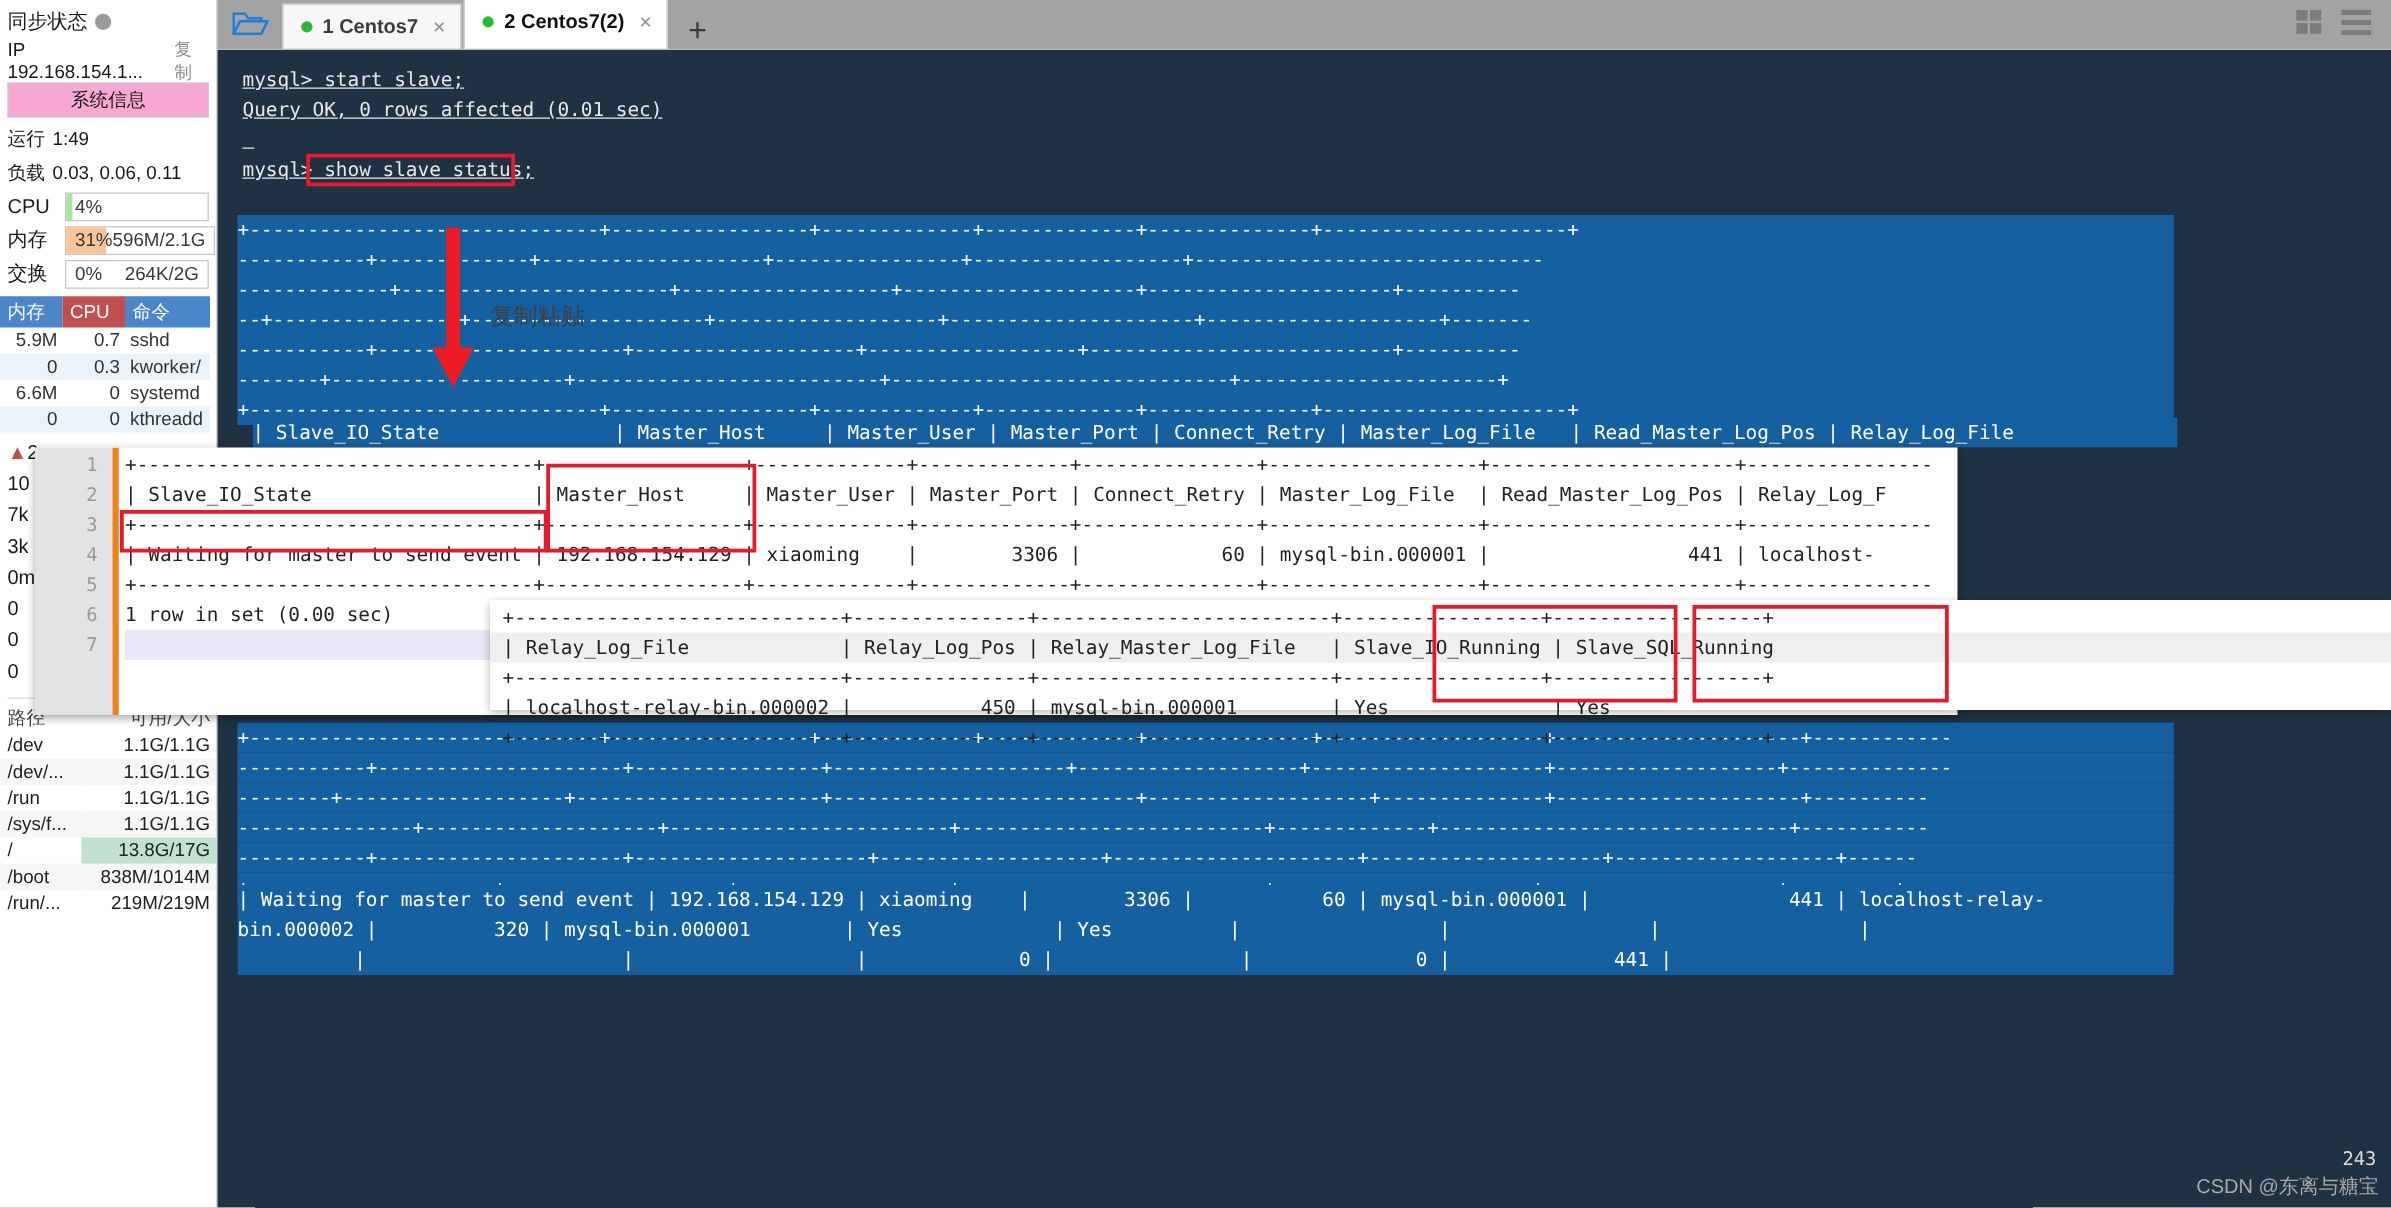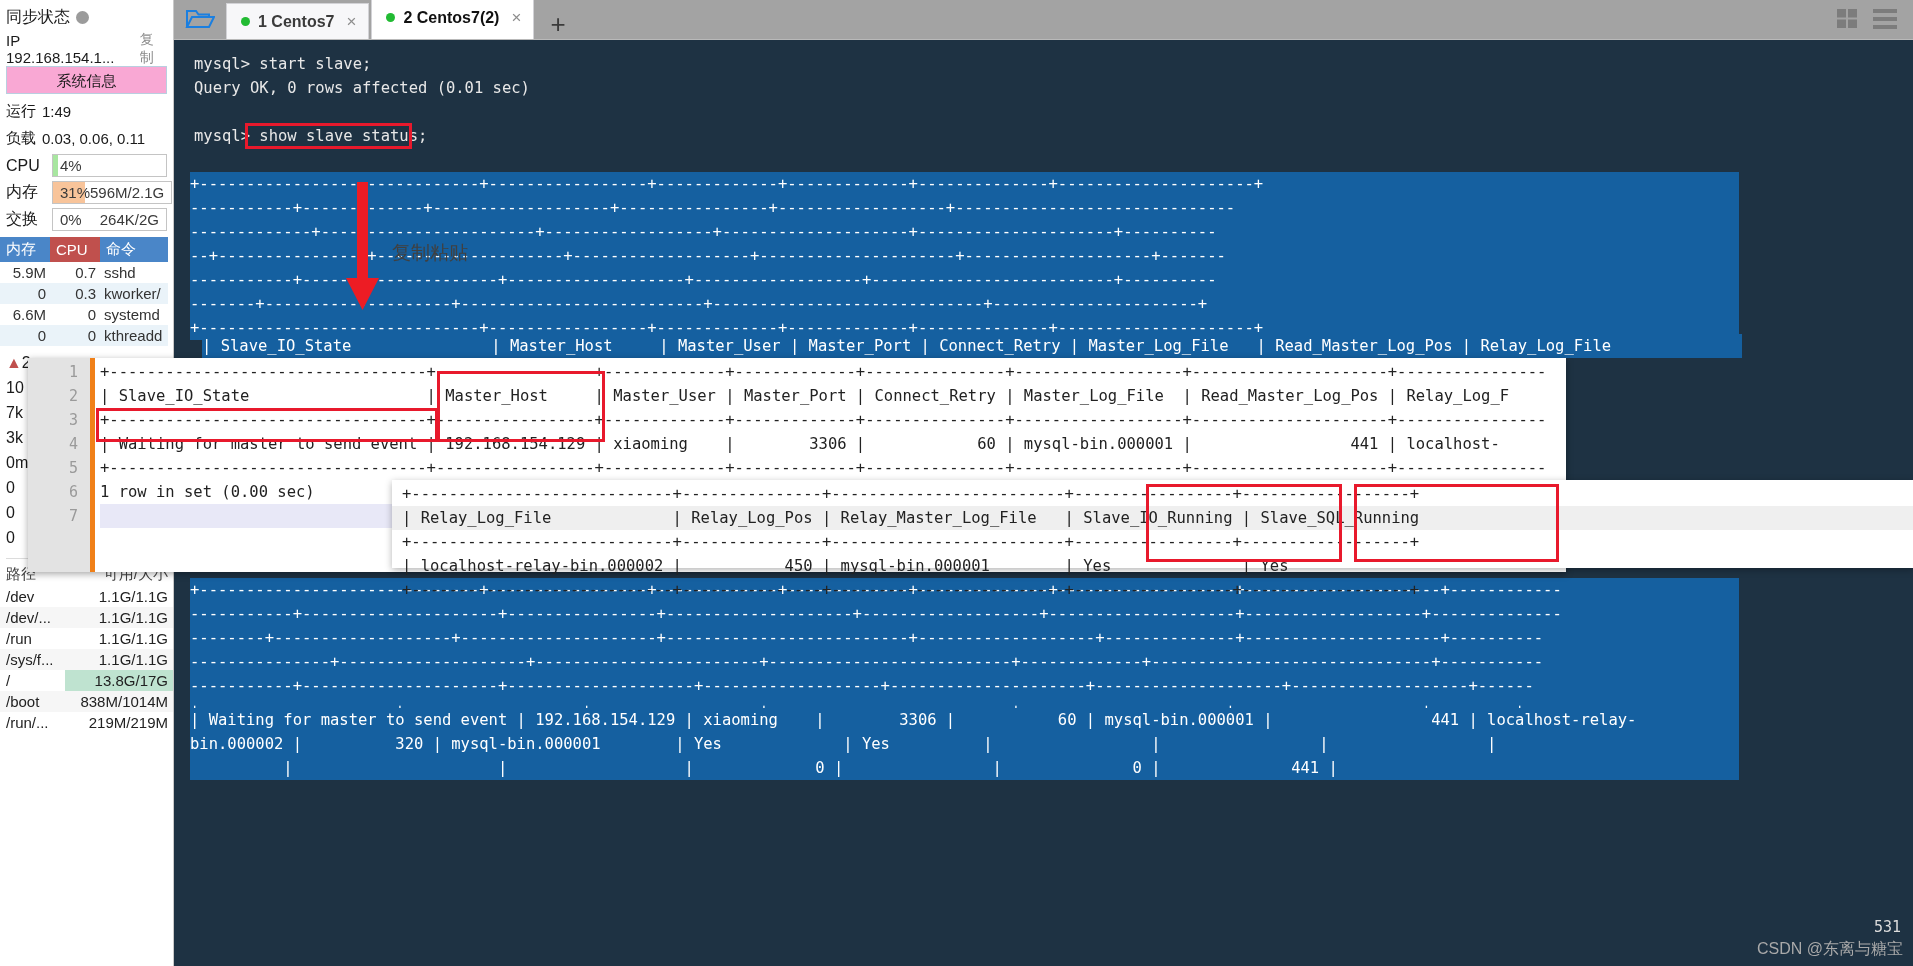--- a/index.html
+++ b/index.html
@@ -64,21 +64,21 @@
   .newtab { font-size:26px; color:#3b3b3b; padding:0 14px 2px 14px; line-height:1; }
   .tb-right { margin-left:auto; display:flex; align-items:center; gap:14px; padding:0 16px 6px 0; }
 
   
   #term { position:absolute; left:174px; top:40px; width:1739px; height:926px;
           background:#1e3243; overflow:hidden; }
   #termpad { position:absolute; left:8px; top:0; right:0; bottom:0;
              border-left:0px solid #16212b; }
   .tline { font-family:"DejaVu Sans Mono","Liberation Mono",monospace;
            font-size:15.5px; line-height:24px; color:#e8e8e8; white-space:pre;
-           padding-left:12px; }
+           padding-left:12px;text-decoration:underline; }
   #selblock { position:absolute; left:190px; top:172px; width:1549px; }
   .selline { font-family:"DejaVu Sans Mono","Liberation Mono",monospace;
              font-size:15.5px; line-height:24px; color:#ffffff; white-space:pre;
              background:#1560a0; }
   #botblock { position:absolute; left:190px; top:578px; width:1549px; }
 
   
   .redbox { position:absolute; border:3px solid #e8192c; pointer-events:none; }
   .arrow-wrap { position:absolute; }
   .redtext { position:absolute; color:#404040; font-size:19px;
@@ -385,15 +385,15 @@
         <div class="p2row shade">| Relay_Log_File             | Relay_Log_Pos | Relay_Master_Log_File   | Slave_IO_Running | Slave_SQL_Running</div>
         <div class="p2row">+----------------------------+---------------+-------------------------+-----------------+------------------+</div>
         <div class="p2row">| localhost-relay-bin.000002 |           450 | mysql-bin.000001        | Yes              | Yes</div>
         <div class="p2row">+----------------------------+---------------+-------------------------+-----------------+------------------+</div>
       </div>
   </div>
 
   <div class="redbox" style="left:1146px; top:484px; width:196px; height:78px;"></div>
   <div class="redbox" style="left:1354px; top:484px; width:205px; height:78px;"></div>
 
-  <div id="corner531">531</div>
+  <div id="corner531">243</div>
   <div id="watermark">CSDN @东离与糖宝</div>
 </div>
 
 </body></html>

